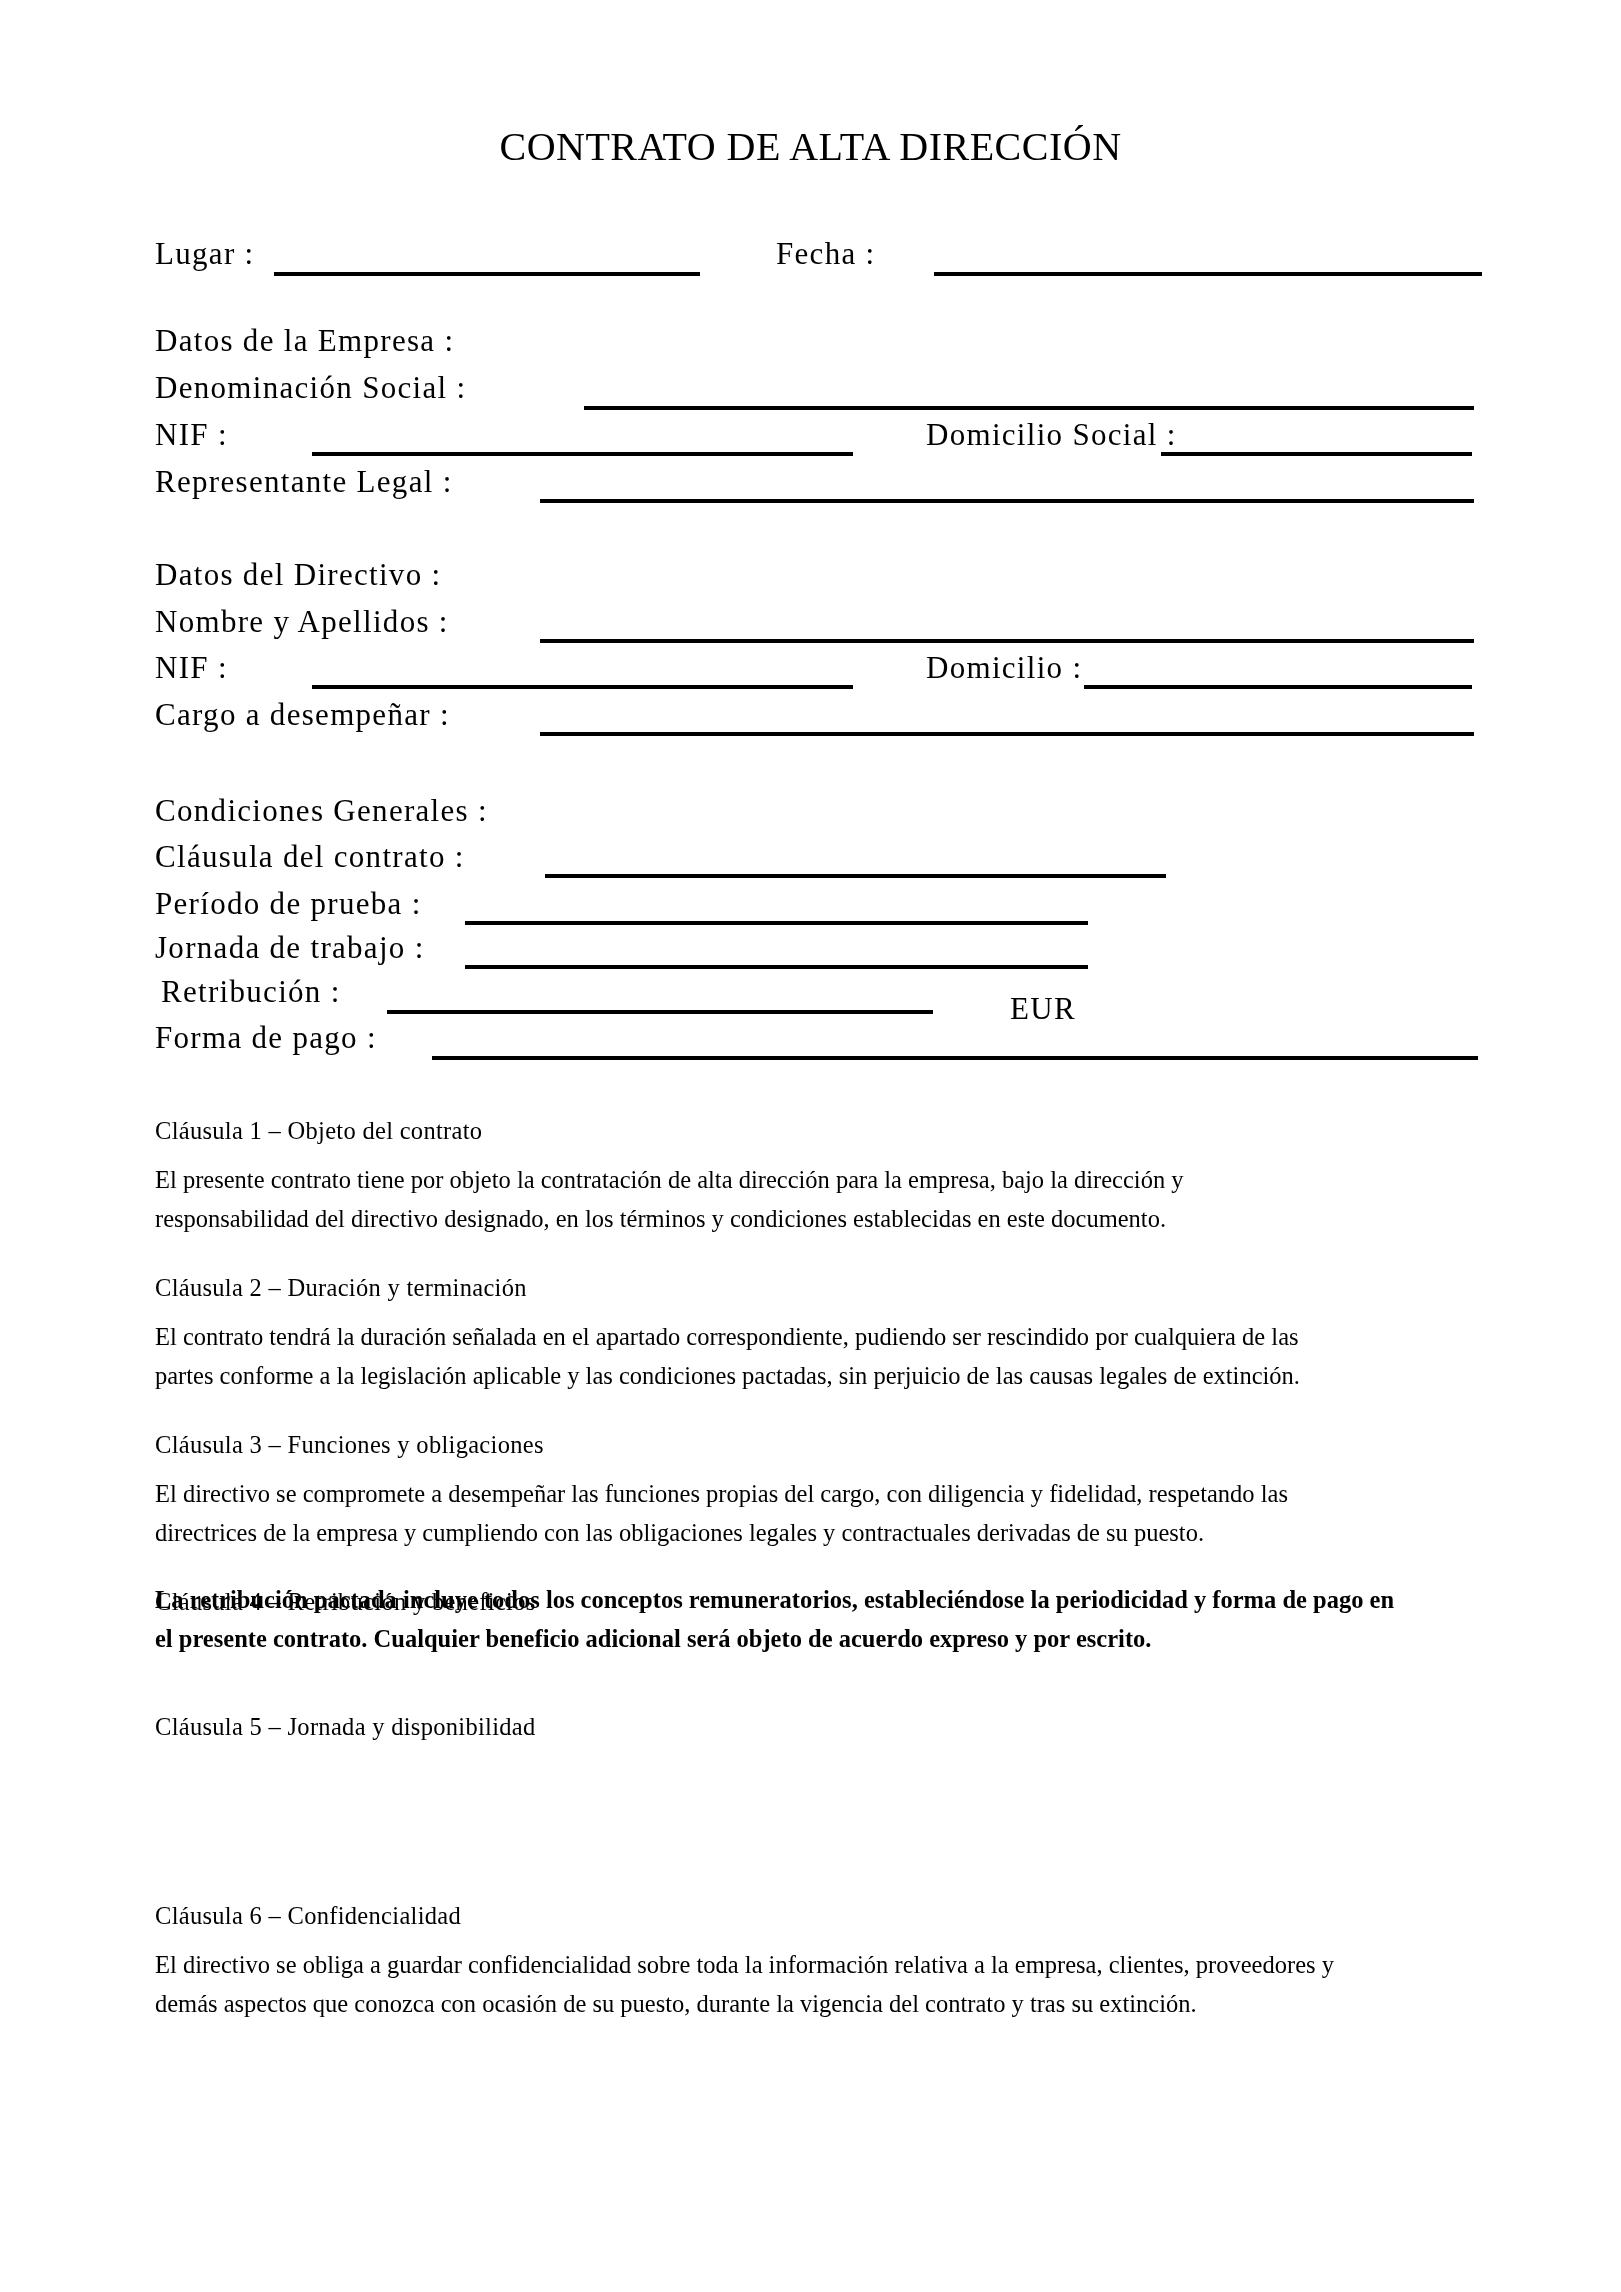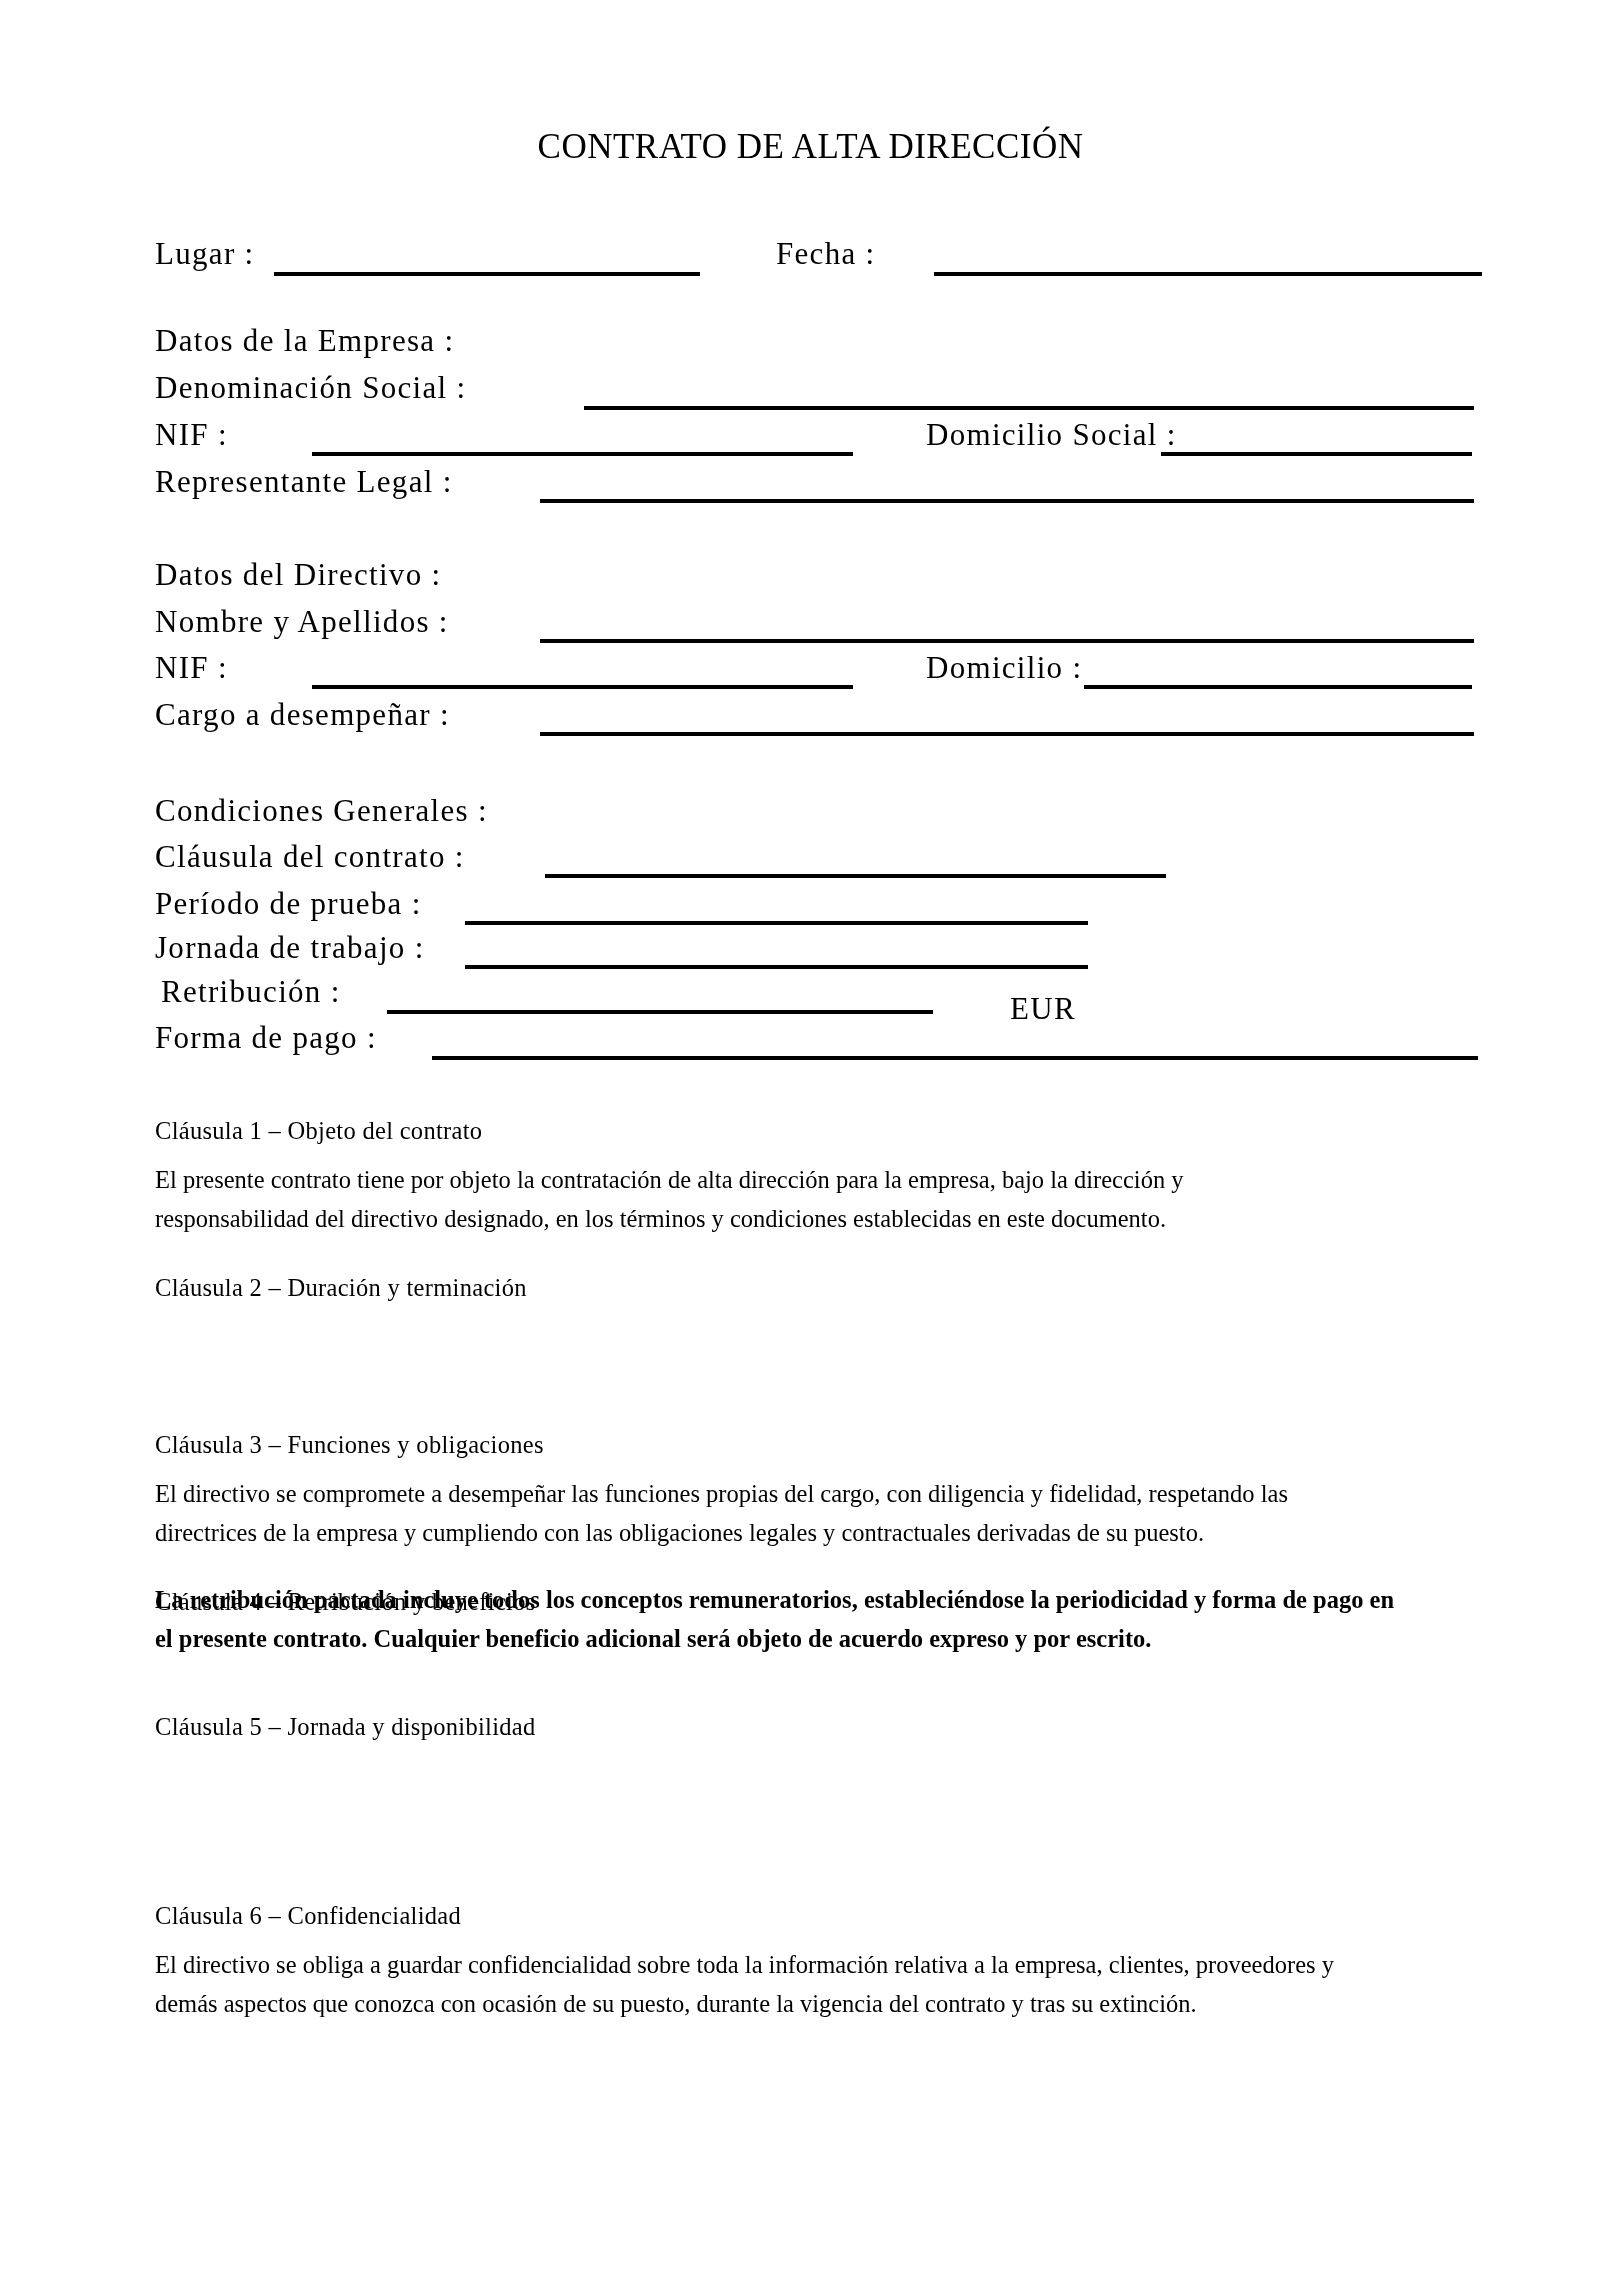--- a/index.html
+++ b/index.html
@@ -16,21 +16,21 @@
     font-family: "Liberation Serif", "DejaVu Serif", serif;
     color: #000000;
     overflow: hidden;
   }
   .doc-title {
     position: absolute;
     left: 0;
     right: 0;
     top: 127px;
     text-align: center;
-    font-size: 35px;
+    font-size: 40px;
     line-height: 39px;
     letter-spacing: 0.5px;
     white-space: nowrap;
   }
   .lbl {
     position: absolute;
     font-size: 31px;
     line-height: 29px;
     letter-spacing: 1.3px;
     white-space: nowrap;
@@ -112,20 +112,22 @@
   <span class="lbl" style="left:1010px; top:977px;margin-top:17px;">EUR</span>
 
   <span class="lbl" style="left:155px; top:1023px;">Forma de pago :</span>
   <div class="fill-line" style="left:432px; top:1056px; width:1046px;"></div>
 
   <div class="clause-heading" style="top:1116px;">Cláusula 1 – Objeto del contrato</div>
   <div class="clause-body" style="top:1160px;">El presente contrato tiene por objeto la contratación de alta dirección para la empresa, bajo la dirección y
 responsabilidad del directivo designado, en los términos y condiciones establecidas en este documento.</div>
 
   <div class="clause-heading" style="top:1273px;">Cláusula 2 – Duración y terminación</div>
+  <div class="clause-body" style="top:1317px;">El contrato tendrá la duración señalada en el apartado correspondiente, pudiendo ser rescindido por cualquiera de las
+partes conforme a la legislación aplicable y las condiciones pactadas, sin perjuicio de las causas legales de extinción.</div>
 
   <div class="clause-heading" style="top:1430px;">Cláusula 3 – Funciones y obligaciones</div>
   <div class="clause-body" style="top:1474px;">El directivo se compromete a desempeñar las funciones propias del cargo, con diligencia y fidelidad, respetando las
 directrices de la empresa y cumpliendo con las obligaciones legales y contractuales derivadas de su puesto.</div>
 
   <div class="clause-heading" style="top:1587px;">Cláusula 4 – Retribución y beneficios</div>
   <div class="clause-body" style="top:1580px;font-weight:bold;">La retribución pactada incluye todos los conceptos remuneratorios, estableciéndose la periodicidad y forma de pago en
 el presente contrato. Cualquier beneficio adicional será objeto de acuerdo expreso y por escrito.</div>
 
   <div class="clause-heading" style="top:1712px;">Cláusula 5 – Jornada y disponibilidad</div>

